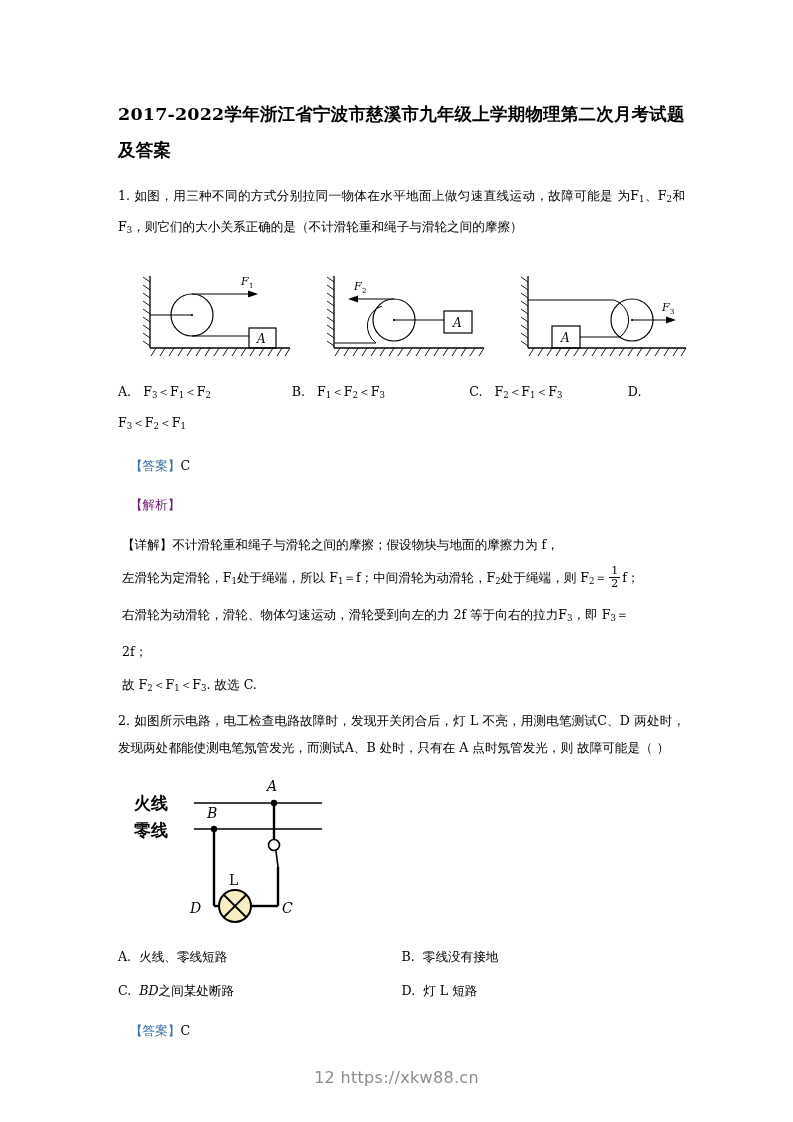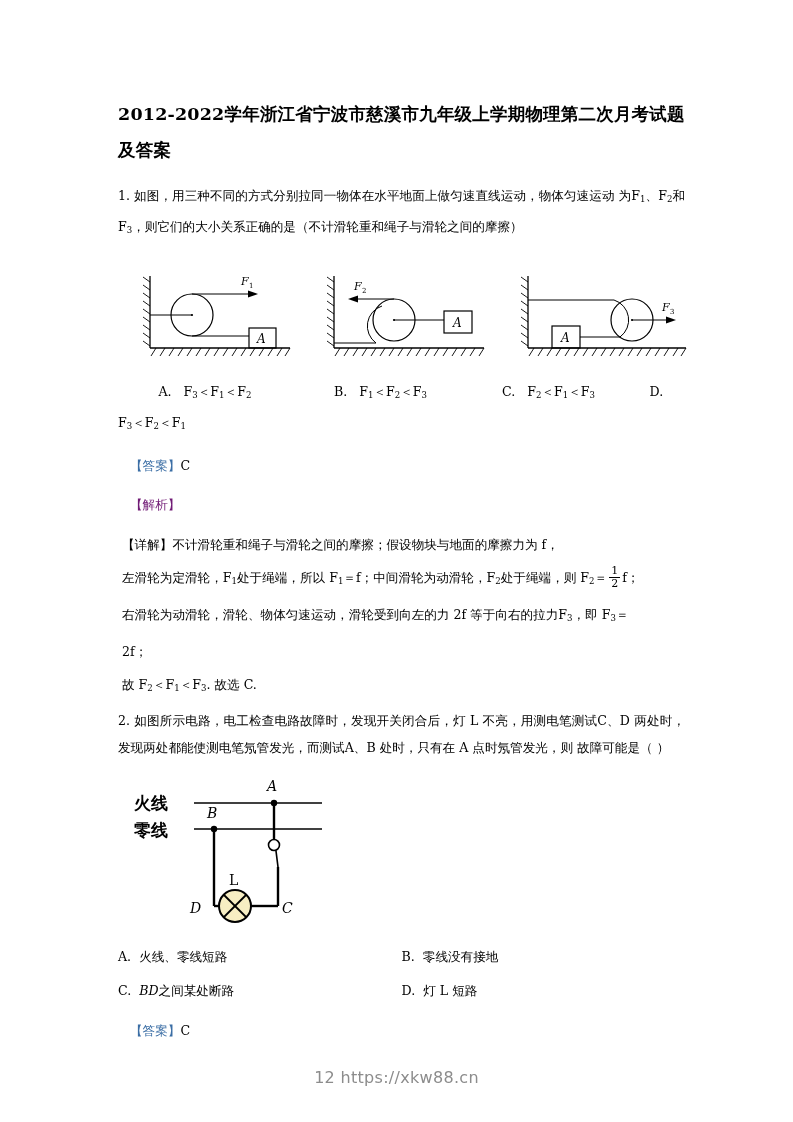--- a/index.html
+++ b/index.html
@@ -51,21 +51,20 @@
     padding-left: 14px;
     gap: 22px;
   }
   .fig { flex: 0 0 auto; }
 
   .opts-row {
     display: flex;
     font-size: 12.6px;
     line-height: 27px;
     margin-top: 12px;
-    text-align: center;
   }
   .opt-a { width: 182px; }
   .opt-b { width: 186px; }
   .opt-c { width: 166px; }
   .opt-d { width: 60px; }
   .opt-wrap { font-size: 12.6px; line-height: 27px; }
 
   .opts-2 {
     display: flex;
     font-size: 12.6px;
@@ -114,27 +113,27 @@
     font-family: "DejaVu Sans", "Liberation Sans", sans-serif;
     letter-spacing: 0.3px;
   }
   .circuit-wrap { margin: 12px 0 4px 0; padding-left: 8px; }
 </style>
 </head>
 <body>
 
 <div class="page">
 
-  <h1 class="doc-title">2012-2022学年浙江省宁波市慈溪市九年级上学期物理第二次月考试题及答案</h1>
+  <h1 class="doc-title">2017-2022学年浙江省宁波市慈溪市九年级上学期物理第二次月考试题及答案</h1>
 
 
   <div>
     <p class="q-text">
       <span>1.</span>
-      <span>如图，用三种不同的方式分别拉同一物体在水平地面上做匀速直线运动，物体匀速运动</span>
+      <span>如图，用三种不同的方式分别拉同一物体在水平地面上做匀速直线运动，故障可能是</span>
       <span>为F</span><span class="sub">1</span><span>、F</span><span class="sub">2</span><span>和 F</span><span class="sub">3</span><span>，则它们的大小关系正确的是（不计滑轮重和绳子与滑轮之间的摩擦）</span>
     </p>
 
     <div class="figs">
 
       <div class="fig">
         <svg width="162" height="92" viewBox="0 0 162 92">
 
           <line x1="18" y1="6" x2="18" y2="78" stroke="#000" stroke-width="1.3"></line>
           <g stroke="#000" stroke-width="0.9">

